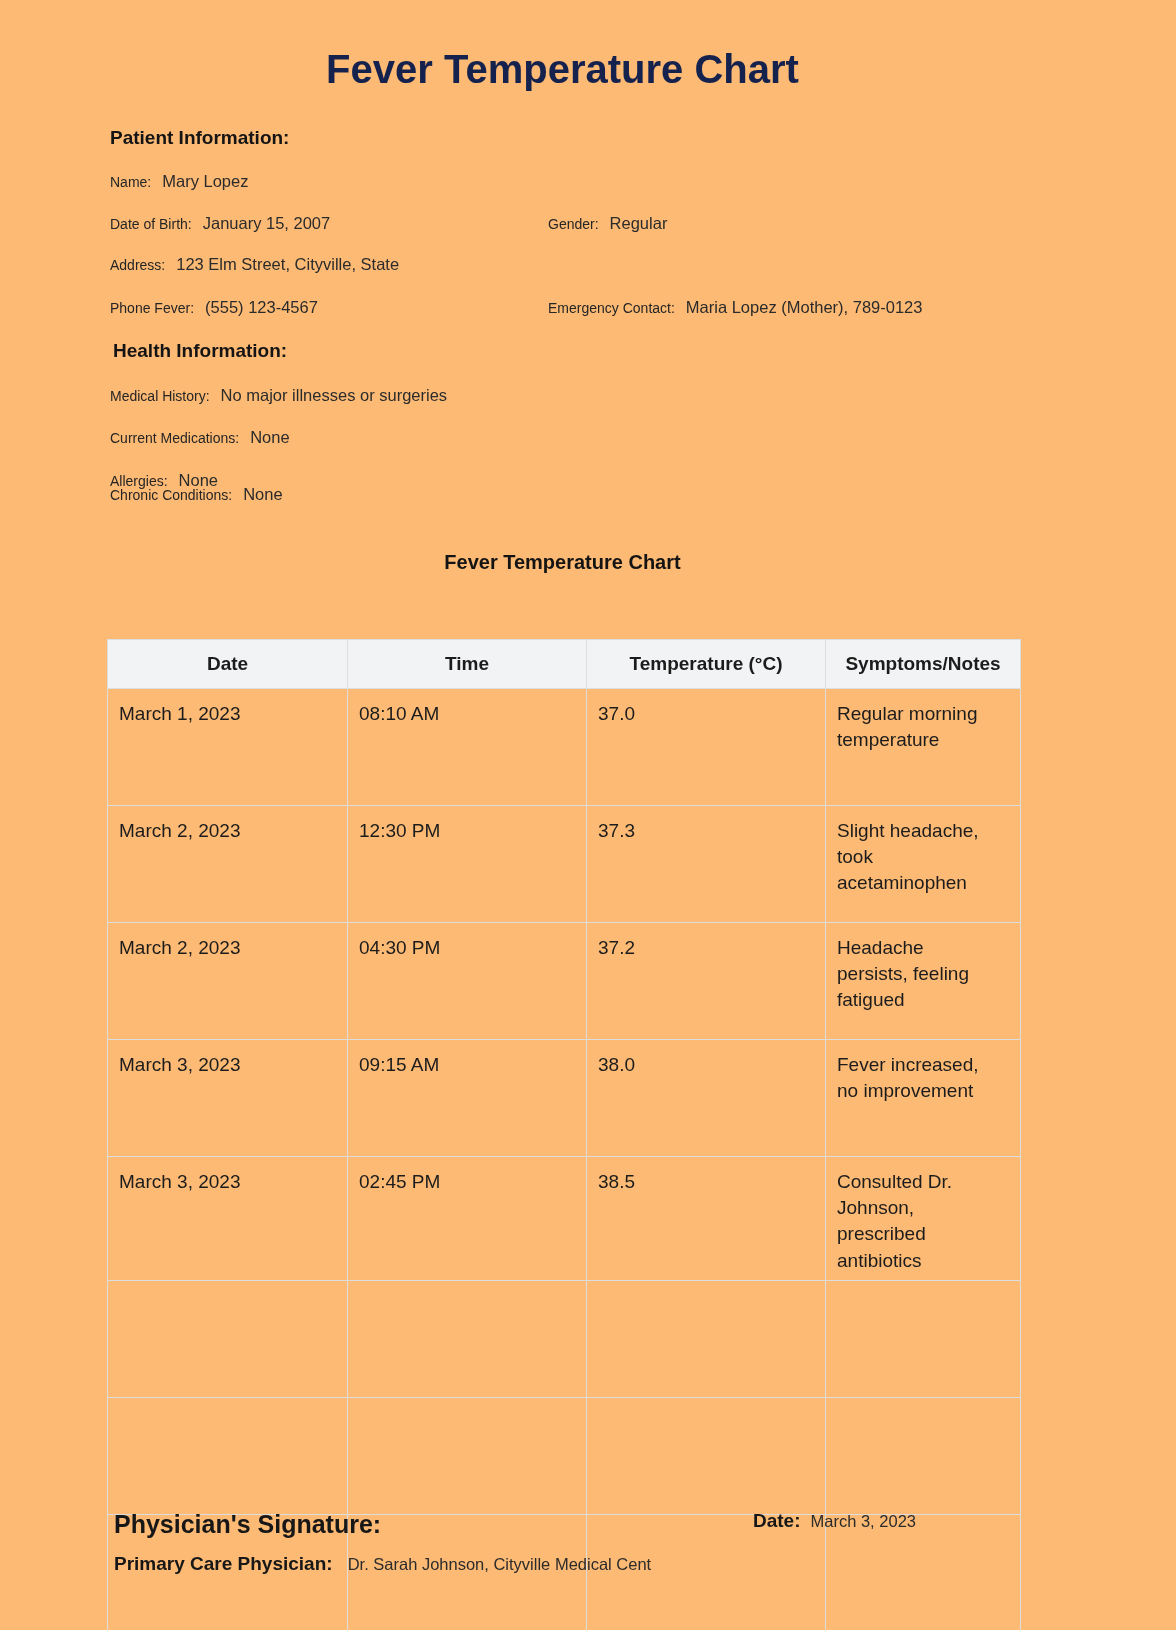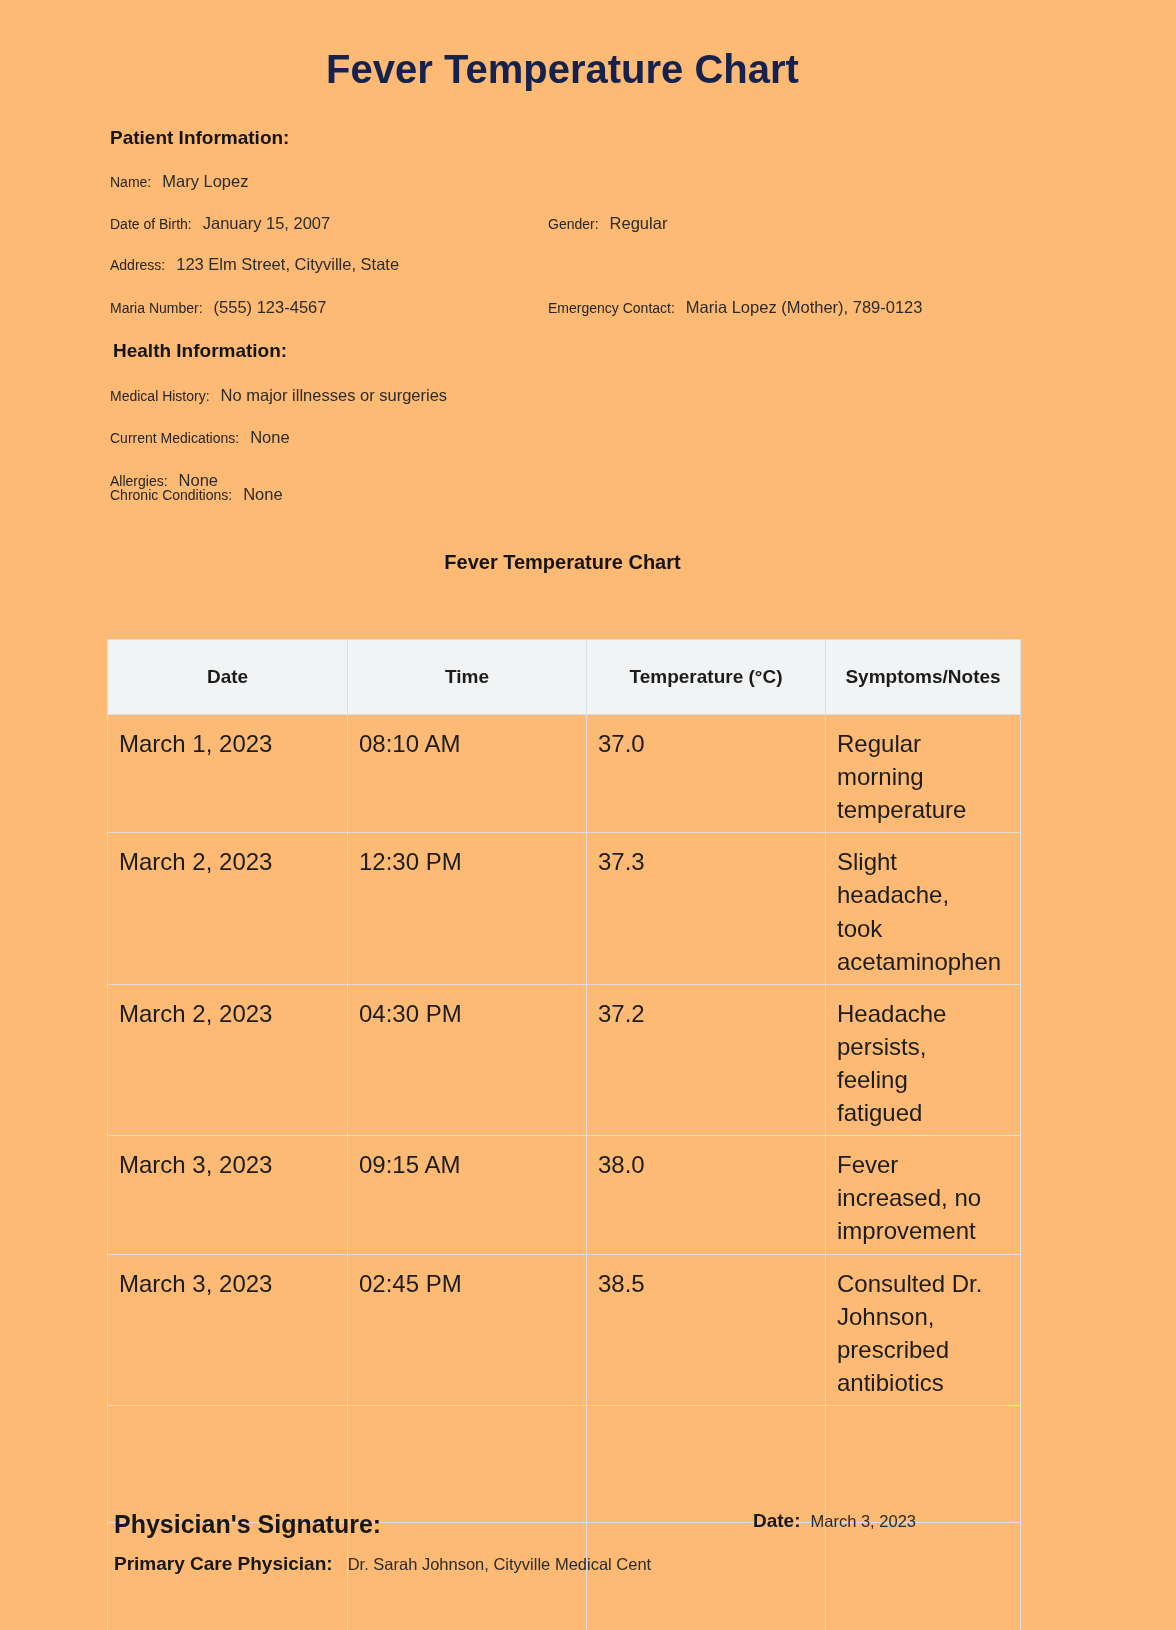--- a/index.html
+++ b/index.html
@@ -65,28 +65,28 @@
   }
   .temp-table th {
     background:#f1f3f4;
     height:48px;
     font-size:19px;
     font-weight:700;
     text-align:center;
     vertical-align:middle;
     border:1px solid #dcdfe1;
     color:#1c1c1c;
-    padding:13px;
+    padding:0;
   }
   .temp-table td {
     height:98px;
     vertical-align:top;
     text-align:left;
     padding:12px 28px 6px 11px;
-    font-size:24px;
+    font-size:19px;
     line-height:1.38;
     border:1px solid #dddddd;
     color:#1c1c1c;
     overflow:hidden;
   }
 
   .sig-label {
     position:absolute;
     left:114px; top:1510px;
     font-size:25px; font-weight:700; color:#171717;
@@ -139,21 +139,21 @@
 
   <div class="info-row row-address">
     <span class="field">
       <span class="label">Address:</span>
       <span class="value">123 Elm Street, Cityville, State</span>
     </span>
   </div>
 
   <div class="info-row row-phone">
     <span class="field">
-      <span class="label">Maria Number:</span>
+      <span class="label">Phone Fever:</span>
       <span class="value">(555) 123-4567</span>
     </span>
     <span class="field second">
       <span class="label">Emergency Contact:</span>
       <span class="value">Maria Lopez (Mother), 789-0123</span>
     </span>
   </div>
 
   <div class="section-heading heading-health">Health Information:</div>
 

